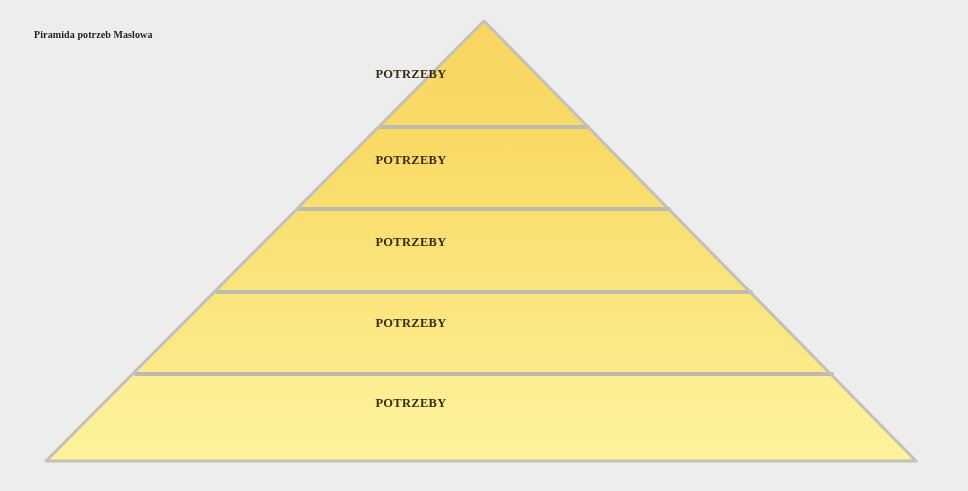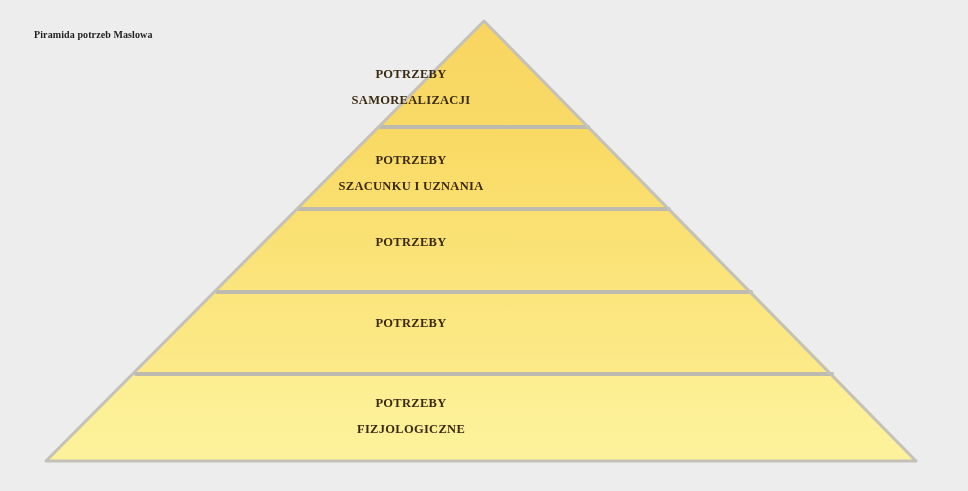--- a/index.html
+++ b/index.html
@@ -66,28 +66,25 @@
     <line x1="299" y1="209" x2="669" y2="209"></line>
     <line x1="217" y1="292" x2="751" y2="292"></line>
     <line x1="136" y1="374" x2="832" y2="374"></line>
   </g>
 
   <polygon points="484,21 916,461 46,461" fill="none" stroke="#c4c1b8" stroke-width="3" stroke-linejoin="round"></polygon>
 </svg>
 
 <div class="label" style="top:61px;">
   <span>POTRZEBY</span>
-  <span>SAMOREALIZACJI</span>
 </div>
 <div class="label" style="top:147px;">
   <span>POTRZEBY</span>
-  <span>SZACUNKU I UZNANIA</span>
 </div>
 <div class="label" style="top:229px;">
   <span>POTRZEBY</span>
 </div>
 <div class="label" style="top:310px;">
   <span>POTRZEBY</span>
 </div>
 <div class="label" style="top:390px;">
   <span>POTRZEBY</span>
-  <span>FIZJOLOGICZNE</span>
 </div>
 
 </body></html>

